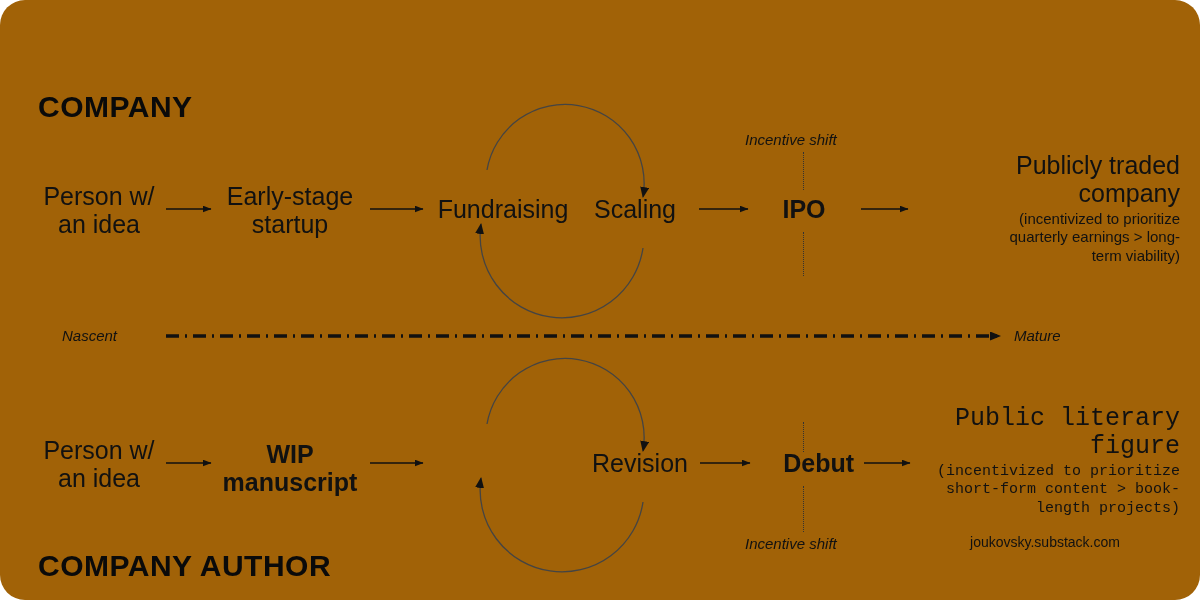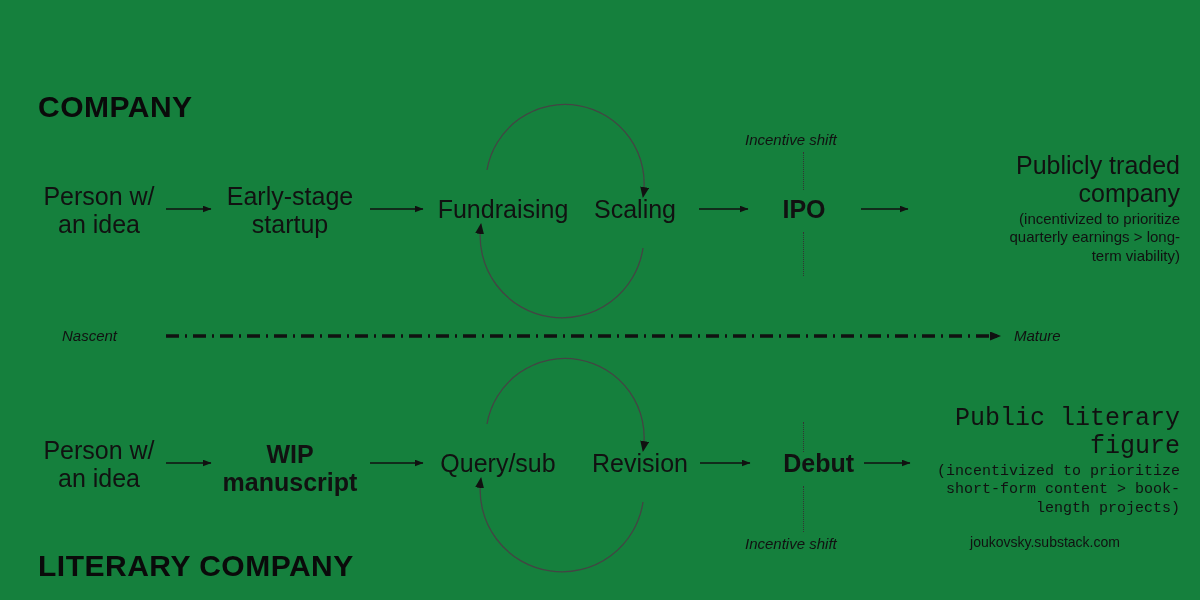--- a/index.html
+++ b/index.html
@@ -9,22 +9,23 @@
     background: #ffffff;
   }
   body {
     font-family: "Liberation Sans", "DejaVu Sans", sans-serif;
     color: #0a0a0a;
   }
   #canvas {
     position: relative;
     width: 1200px;
     height: 600px;
-    background: #15803d;
+    background: #a16207;
     overflow: hidden;
+    border-radius: 25px;
   }
   .abs { position: absolute; }
 
   
   .section-heading {
     font-weight: 700;
     font-size: 30px;
     letter-spacing: 0.5px;
     color: #0a0a0a;
     white-space: nowrap;
@@ -151,21 +152,20 @@
   </svg>
 
   <div class="abs axis-label" style="left:1014px; top:327px;">Mature</div>
 
   <div class="abs node" style="left:34px; top:436px; width:130px;">Person w/
 an idea</div>
 
   <div class="abs node" style="left:216px; top:440px; width:148px;font-weight:bold;">WIP
 manuscript</div>
 
-  <div class="abs node" style="left:428px; top:449px; width:140px;">Query/sub</div>
 
   <div class="abs node" style="left:582px; top:449px; width:116px;">Revision</div>
 
   <div class="abs node strong" style="left:758px; top:449px; width:96px;text-align:right;">Debut</div>
 
   <svg class="abs" style="left:0; top:0;" width="1200" height="600" aria-hidden="true">
 
     <line x1="166" y1="463" x2="211" y2="463" stroke="#111111" stroke-width="1.6" marker-end="url(#ah)"></line>
 
     <line x1="370" y1="463" x2="423" y2="463" stroke="#111111" stroke-width="1.6" marker-end="url(#ah)"></line>
@@ -186,15 +186,15 @@
   <div class="abs outcome" style="left:910px; top:405px;font-family:Liberation Mono, monospace;">
     <div class="outcome-title">Public literary
 figure</div>
     <div class="outcome-sub">(incentivized to prioritize
 short-form content &gt; book-
 length projects)</div>
   </div>
 
   <div class="abs credit" style="left:910px; top:534px;">joukovsky.substack.com</div>
 
-  <div class="abs section-heading" style="left:38px; top:551px;">LITERARY COMPANY</div>
+  <div class="abs section-heading" style="left:38px; top:551px;">COMPANY AUTHOR</div>
 
 </div>
 
 </body></html>

